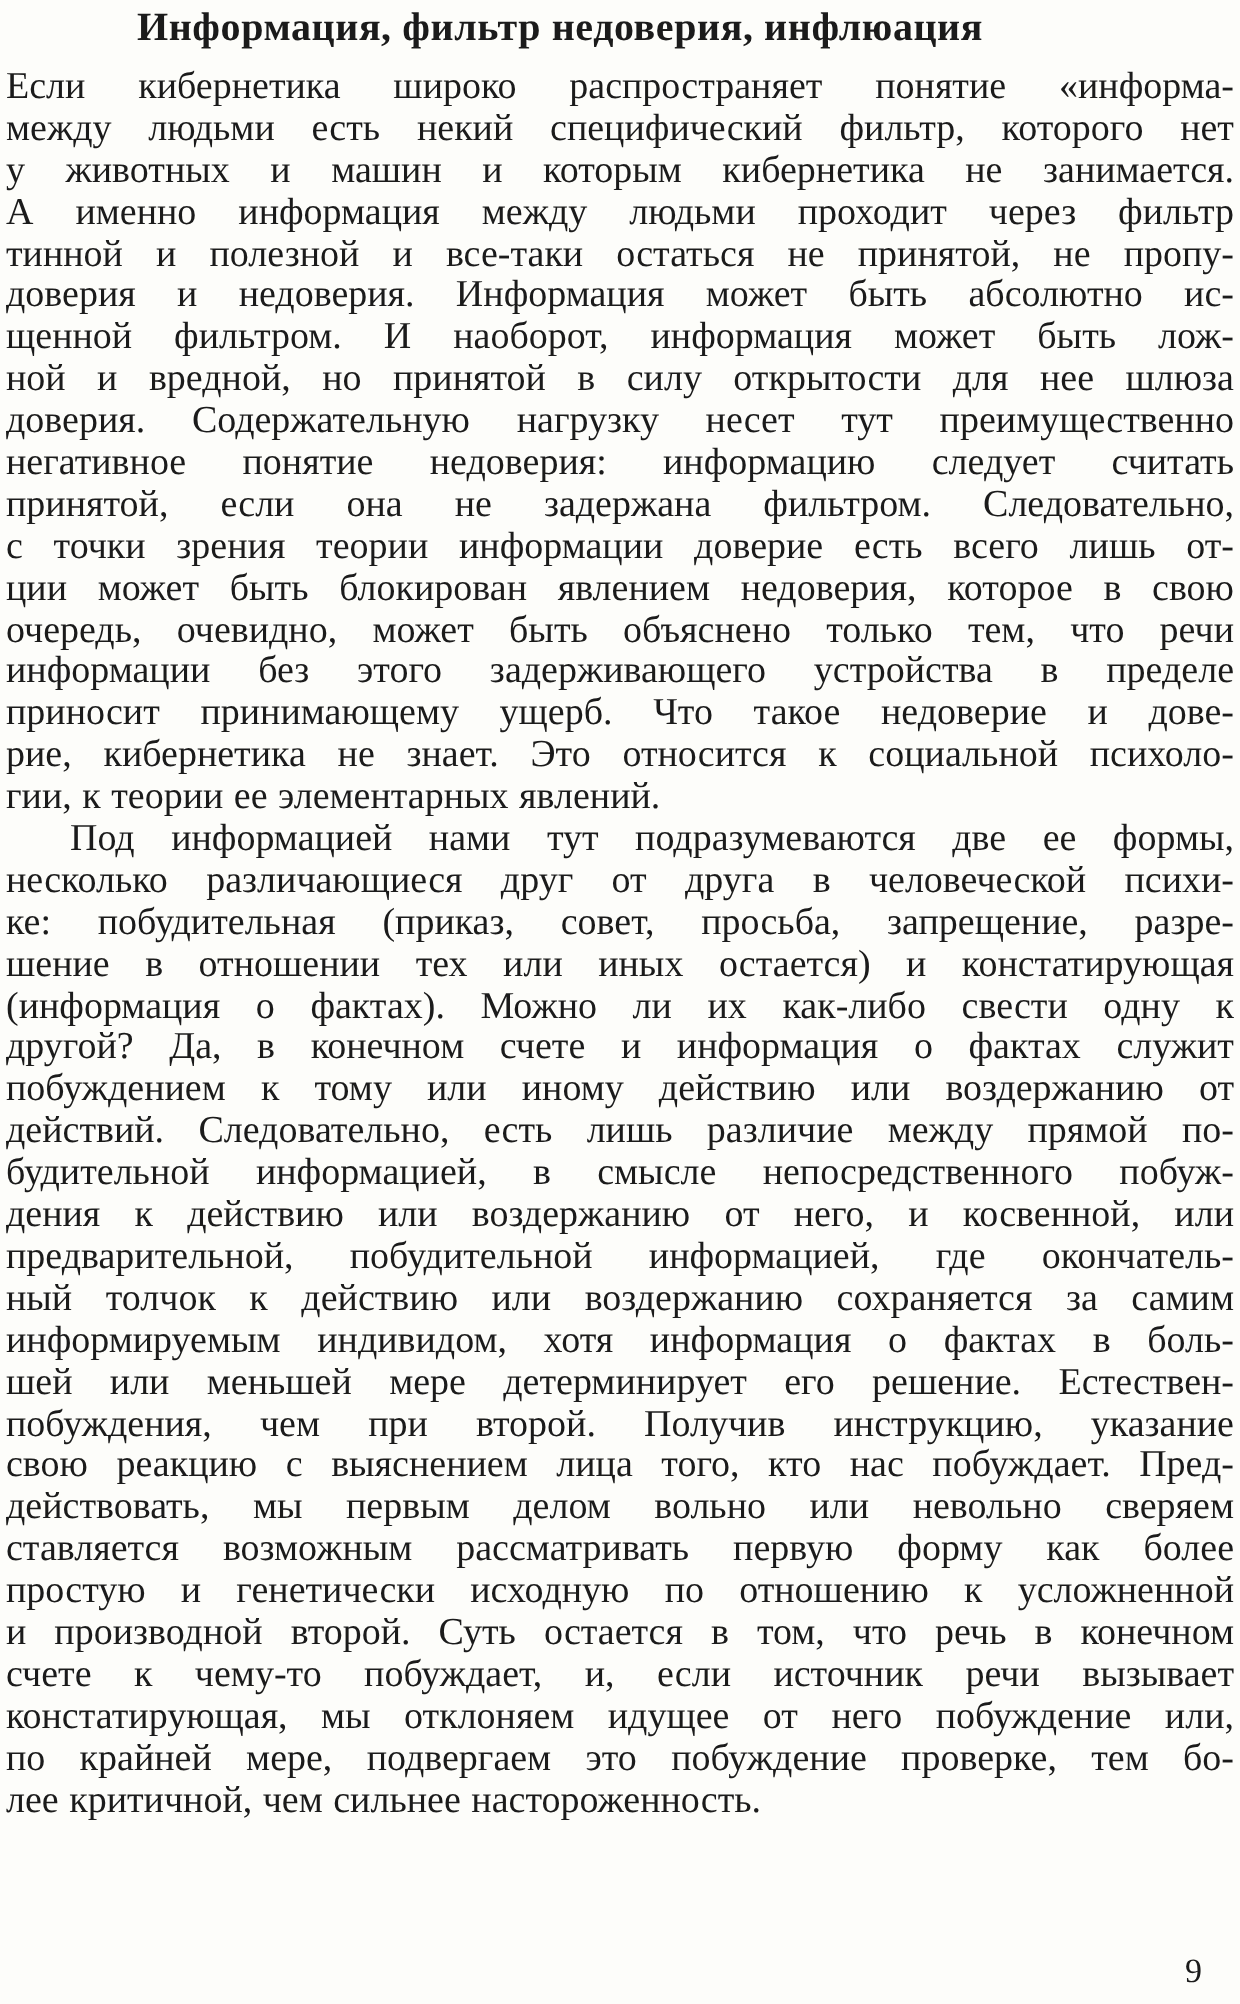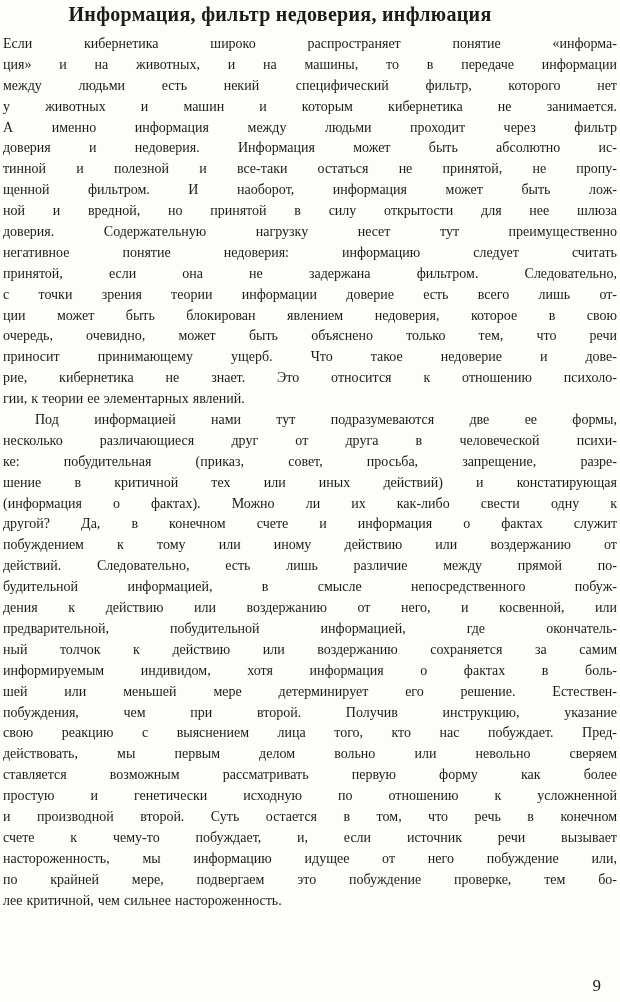--- a/index.html
+++ b/index.html
@@ -28,21 +28,21 @@
     line-height: 23px;
     text-align: center;
     letter-spacing: 0.3px;
     margin: 0 60px 8px 0;
     white-space: nowrap;
   }
   .text-block {
     width: 614px;
   }
   .line {
-    font-size: 14px;
+    font-size: 19px;
     line-height: 20.9px;
     height: 20.9px;
     overflow: hidden;
     text-align: justify;
     text-align-last: justify;
     word-spacing: 0.5px;
     white-space: nowrap;
   }
   .line.para-end {
     text-align: right;
@@ -60,57 +60,57 @@
   }
 </style>
 </head>
 <body>
 
 <div class="page">
   <div class="title">Информация, фильтр недоверия, инфлюация</div>
 
   <div class="text-block">
       <div class="line">Если кибернетика широко распространяет понятие «информа-</div>
-      <div class="line">ция» и на животных, и на машины, то в передаче информации</div>
       <div class="line">между людьми есть некий специфический фильтр, которого нет</div>
       <div class="line">у животных и машин и которым кибернетика не занимается.</div>
       <div class="line">А именно информация между людьми проходит через фильтр</div>
+      <div class="line">тинной и полезной и все-таки остаться не принятой, не пропу-</div>
       <div class="line">доверия и недоверия. Информация может быть абсолютно ис-</div>
-      <div class="line">тинной и полезной и все-таки остаться не принятой, не пропу-</div>
       <div class="line">щенной фильтром. И наоборот, информация может быть лож-</div>
       <div class="line">ной и вредной, но принятой в силу открытости для нее шлюза</div>
       <div class="line">доверия. Содержательную нагрузку несет тут преимущественно</div>
       <div class="line">негативное понятие недоверия: информацию следует считать</div>
       <div class="line">принятой, если она не задержана фильтром. Следовательно,</div>
       <div class="line">с точки зрения теории информации доверие есть всего лишь от-</div>
       <div class="line">ции может быть блокирован явлением недоверия, которое в свою</div>
       <div class="line">очередь, очевидно, может быть объяснено только тем, что речи</div>
+      <div class="line">информации без этого задерживающего устройства в пределе</div>
       <div class="line">приносит принимающему ущерб. Что такое недоверие и дове-</div>
-      <div class="line">рие, кибернетика не знает. Это относится к отношению психоло-</div>
+      <div class="line">рие, кибернетика не знает. Это относится к социальной психоло-</div>
       <div class="line para-end">гии, к теории ее элементарных явлений.</div>
       <div class="line indent">Под информацией нами тут подразумеваются две ее формы,</div>
       <div class="line">несколько различающиеся друг от друга в человеческой психи-</div>
       <div class="line">ке: побудительная (приказ, совет, просьба, запрещение, разре-</div>
-      <div class="line">шение в критичной тех или иных действий) и констатирующая</div>
+      <div class="line">шение в отношении тех или иных остается) и констатирующая</div>
       <div class="line">(информация о фактах). Можно ли их как-либо свести одну к</div>
       <div class="line">другой? Да, в конечном счете и информация о фактах служит</div>
       <div class="line">побуждением к тому или иному действию или воздержанию от</div>
       <div class="line">действий. Следовательно, есть лишь различие между прямой по-</div>
       <div class="line">будительной информацией, в смысле непосредственного побуж-</div>
       <div class="line">дения к действию или воздержанию от него, и косвенной, или</div>
       <div class="line">предварительной, побудительной информацией, где окончатель-</div>
       <div class="line">ный толчок к действию или воздержанию сохраняется за самим</div>
       <div class="line">информируемым индивидом, хотя информация о фактах в боль-</div>
       <div class="line">шей или меньшей мере детерминирует его решение. Естествен-</div>
       <div class="line">побуждения, чем при второй. Получив инструкцию, указание</div>
       <div class="line">свою реакцию с выяснением лица того, кто нас побуждает. Пред-</div>
       <div class="line">действовать, мы первым делом вольно или невольно сверяем</div>
       <div class="line">ставляется возможным рассматривать первую форму как более</div>
       <div class="line">простую и генетически исходную по отношению к усложненной</div>
       <div class="line">и производной второй. Суть остается в том, что речь в конечном</div>
       <div class="line">счете к чему-то побуждает, и, если источник речи вызывает</div>
-      <div class="line">настороженность, мы информацию идущее от него побуждение или,</div>
+      <div class="line">констатирующая, мы отклоняем идущее от него побуждение или,</div>
       <div class="line">по крайней мере, подвергаем это побуждение проверке, тем бо-</div>
       <div class="line para-end">лее критичной, чем сильнее настороженность.</div>
     </div>
 
   <div class="pagenum">9</div>
 </div>
 
 </body></html>

